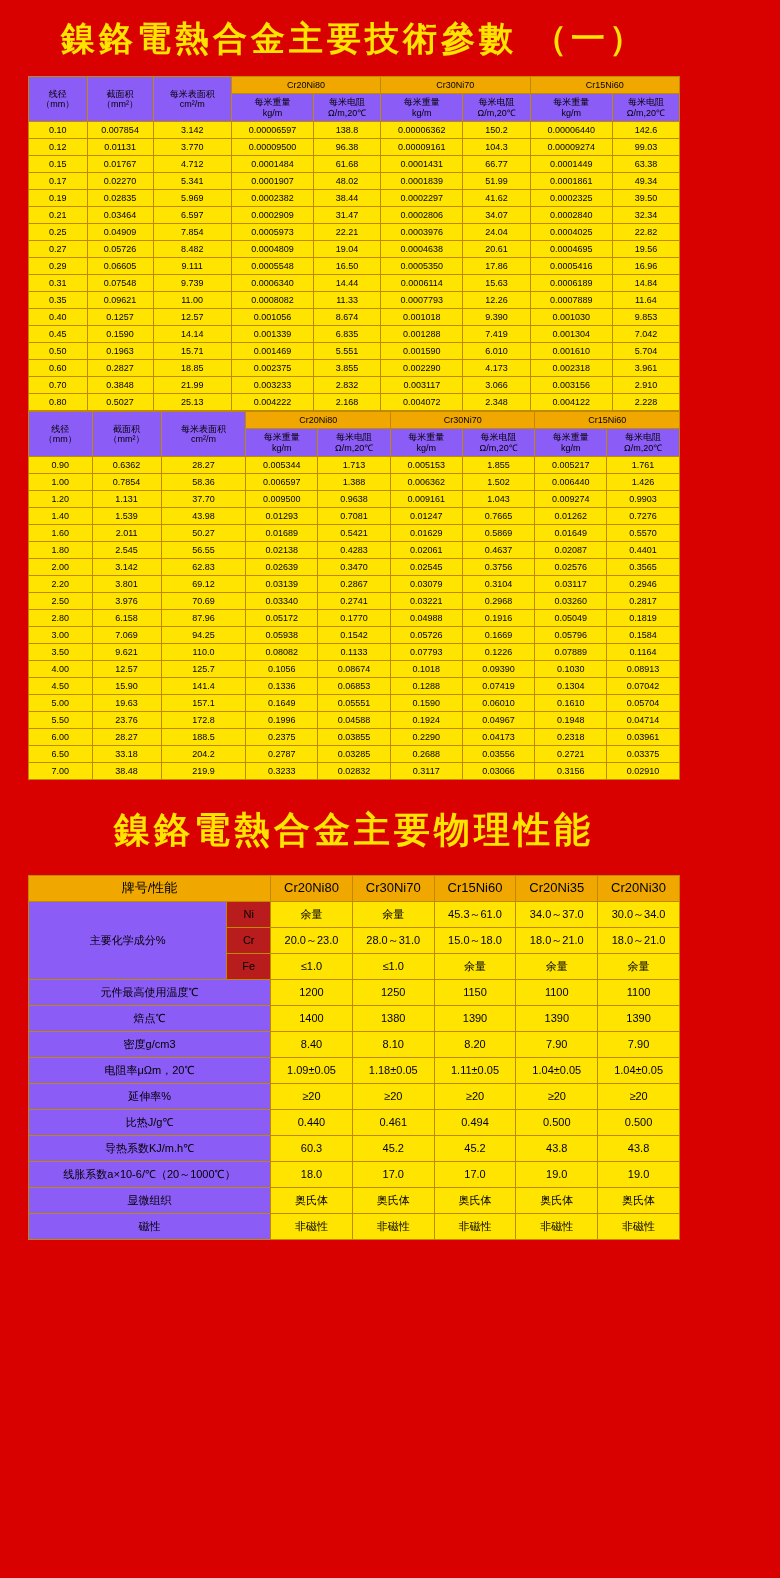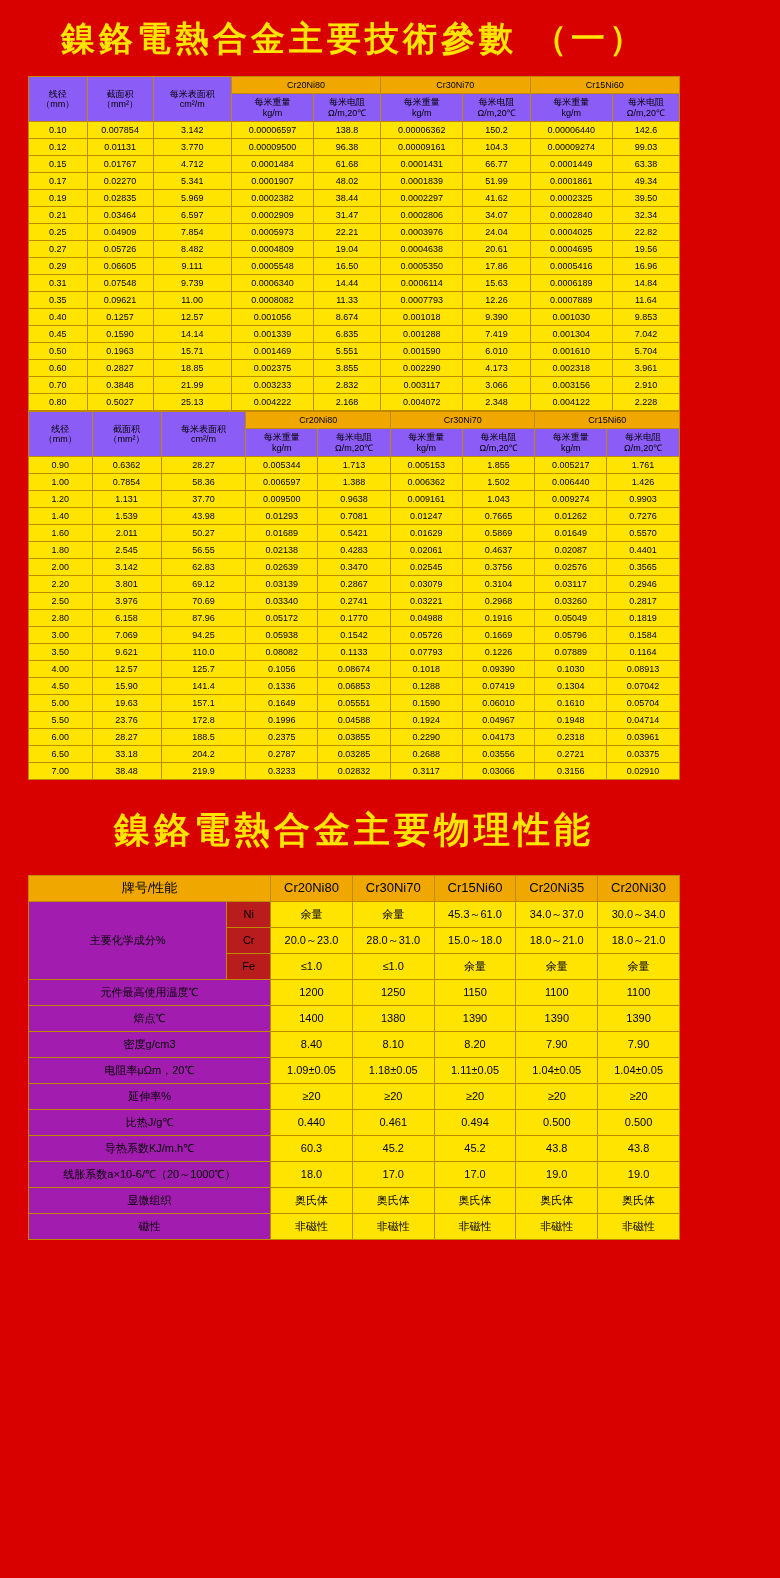--- a/index.html
+++ b/index.html
@@ -49,21 +49,21 @@
 
   
   .phys { font-size: 11px; }
   .phys td {
     border: 1px solid #c08a00;
     padding: 5px 2px;
     height: 26px;
   }
   .phys thead td { background:#f0a800; font-size: 13px; }
   .phys .rowhdr { background:#b91c1c; }
-  .phys .lbl { background:#a21caf; }
+  .phys .lbl { background:#8b5cf6; }
 
   .spacer { height: 18px; }
 </style>
 </head>
 <body>
 
 <div class="page">
 
   <h1 class="title title-1">鎳鉻電熱合金主要技術參數 （一）</h1>
 

